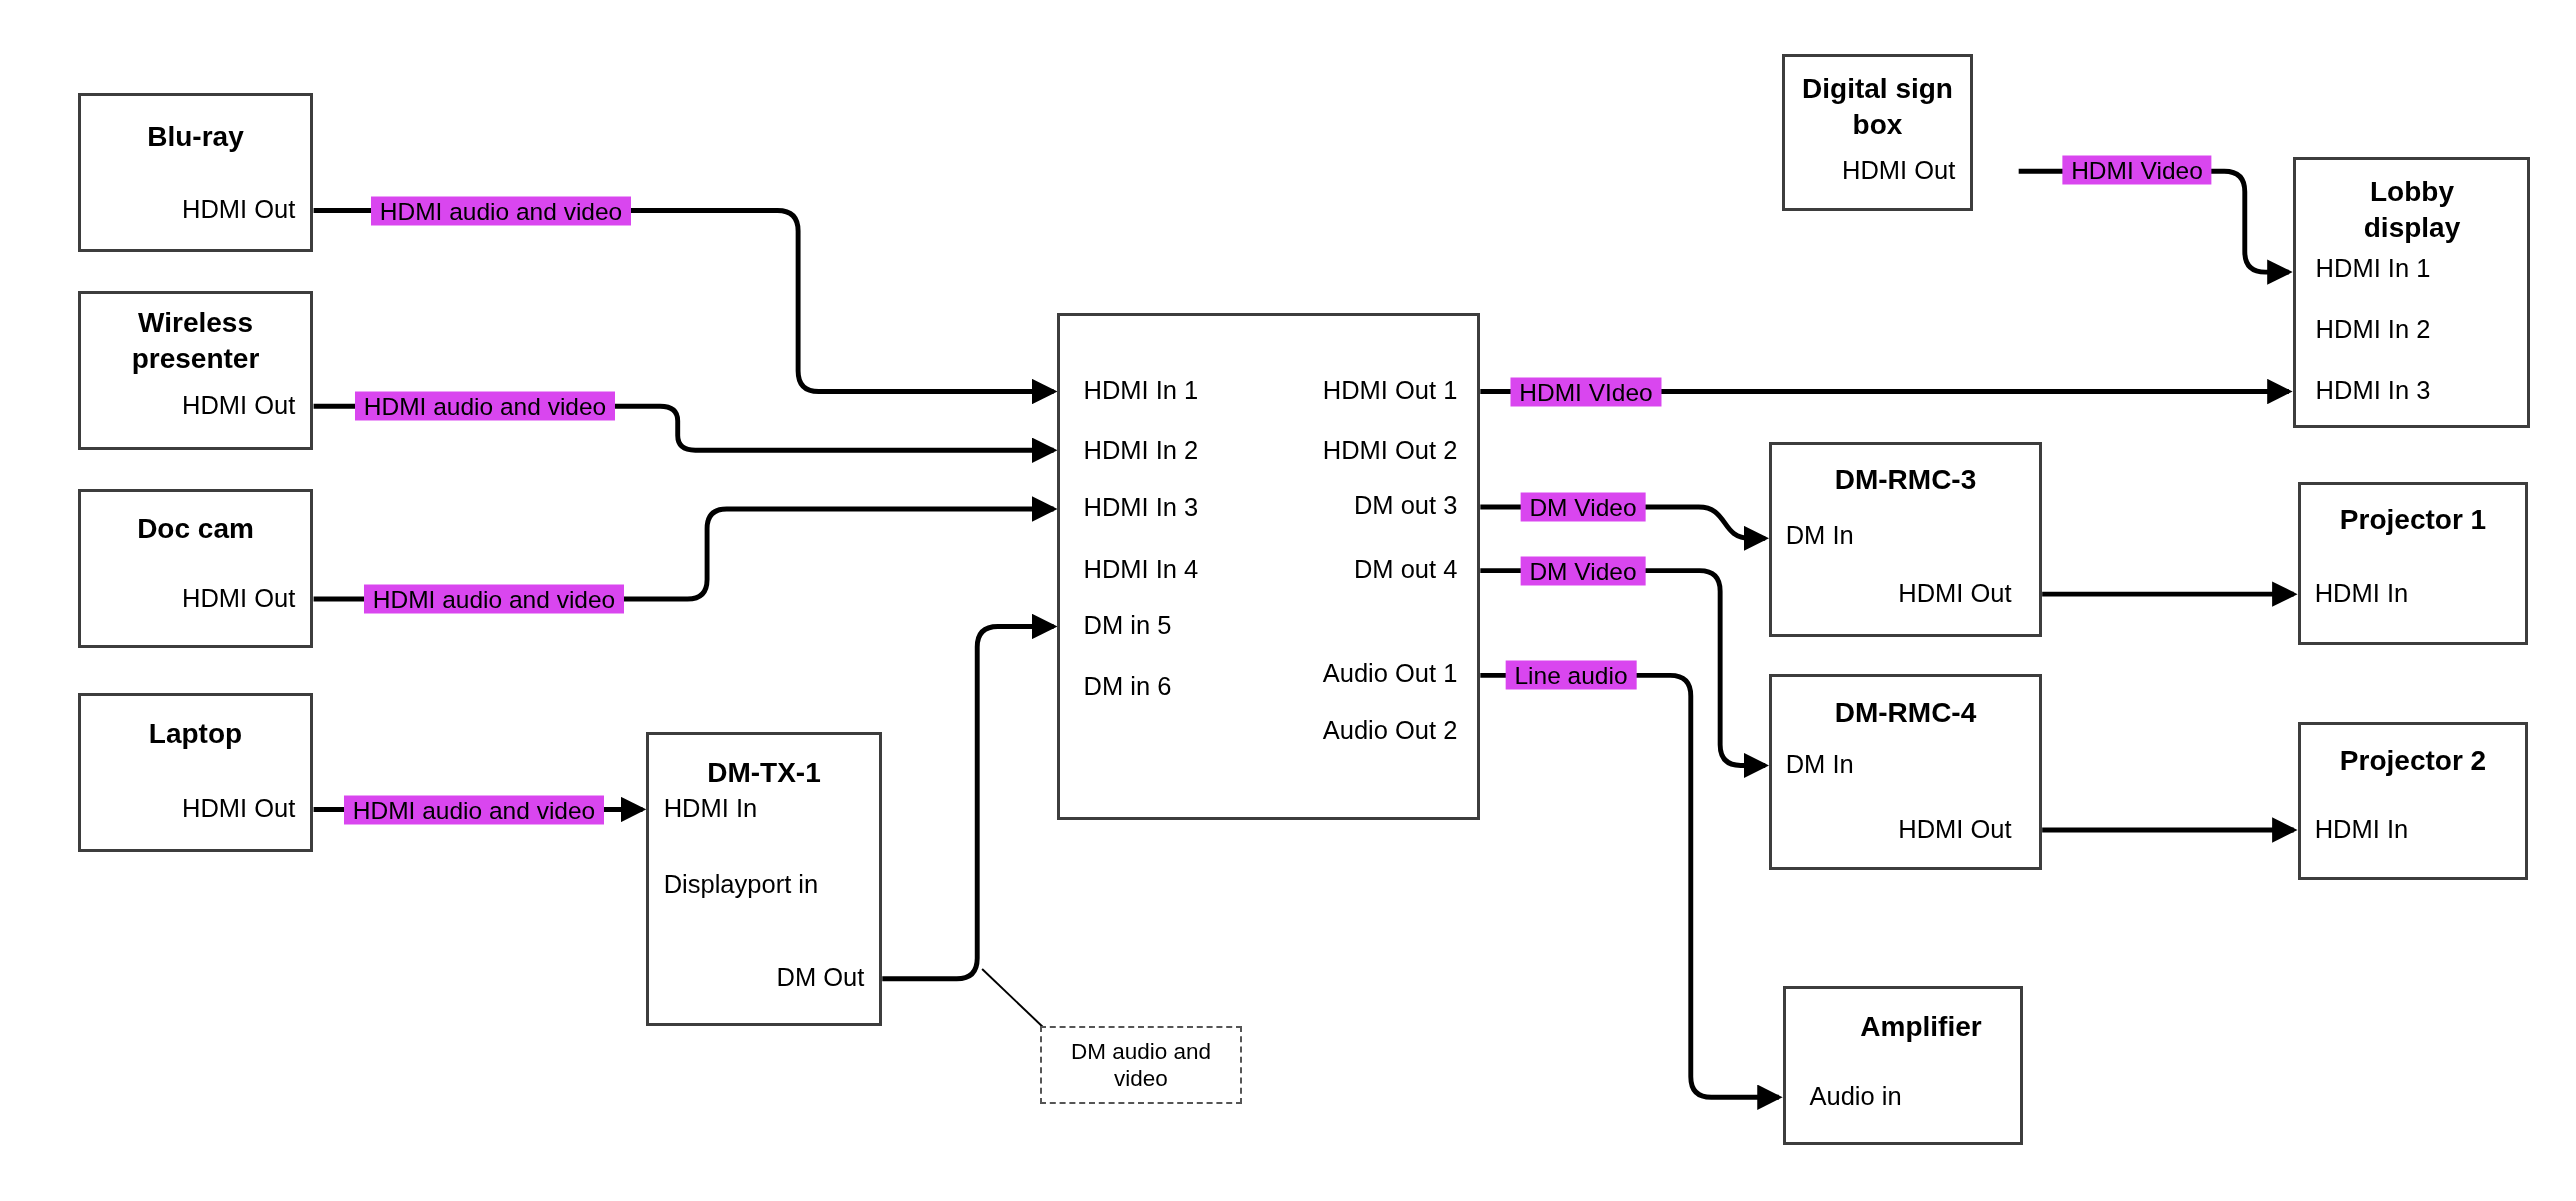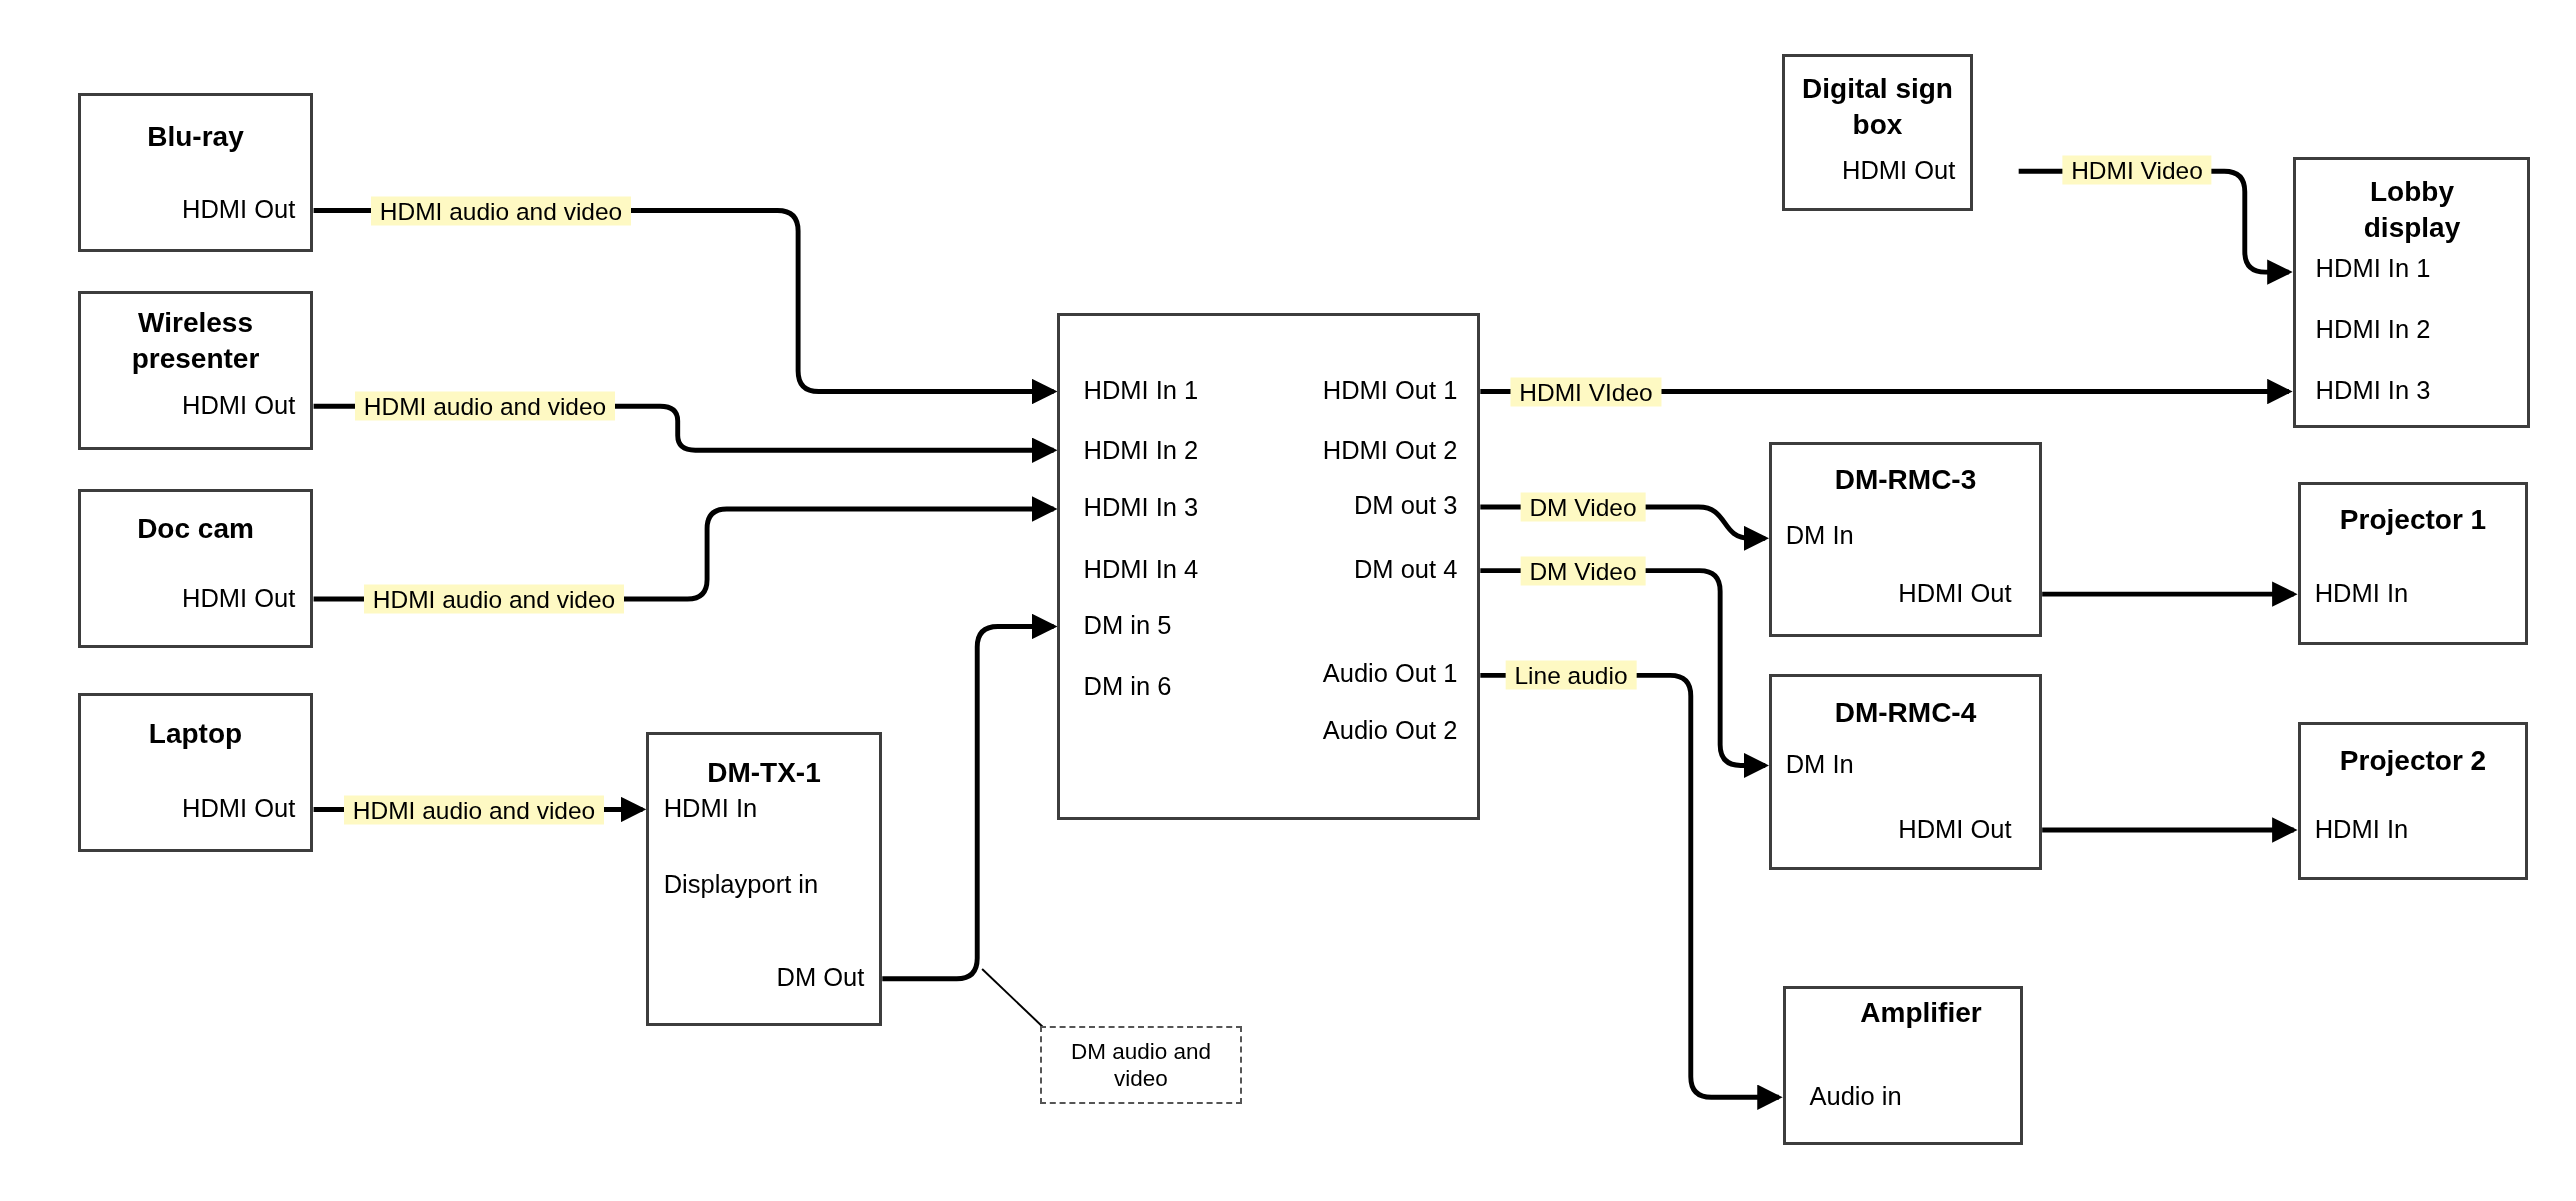--- a/index.html
+++ b/index.html
@@ -6,21 +6,21 @@
   .canvas{position:relative;width:2576px;height:1201px;background:#fff;overflow:hidden;
           font-family:"Liberation Sans",sans-serif;color:#000;}
   svg.wires{position:absolute;left:0;top:0;width:2576px;height:1201px;}
   .wire{stroke:#000;stroke-width:5;fill:none;}
   .wire-thin{stroke:#000;stroke-width:2;fill:none;}
   .node{position:absolute;border:3.9px solid #3d3d3d;background:#fff;box-sizing:border-box;}
   .title{position:absolute;left:0;right:0;font-weight:700;font-size:28px;line-height:36px;text-align:center;white-space:pre-line;}
   .port{position:absolute;font-size:25.5px;line-height:31px;height:31px;white-space:nowrap;}
   .pl{left:14.7px;text-align:right;}
   .pr{right:14.7px;text-align:center;}
-  .wlabel{position:absolute;transform:translate(-50%,-50%);background:#fef9c3;padding:0 8.8px;
+  .wlabel{position:absolute;transform:translate(-50%,-50%);background:#d946ef;padding:0 8.8px;
           font-size:24.5px;line-height:29px;white-space:nowrap;z-index:3;}
   .note{position:absolute;left:1040px;top:1026px;width:202px;height:78px;border:2px dashed #555;
         background:#fff;box-sizing:border-box;display:flex;align-items:center;justify-content:center;
         text-align:center;font-size:22.5px;line-height:27.4px;padding:0 11.7px;z-index:2;}
   .node{z-index:2;}
 </style>
 </head>
 <body>
 
 <div class="canvas">
@@ -116,21 +116,21 @@
     <div class="port pl" style="left:13.7px;top:72px;">DM In</div>
     <div class="port pr" style="right:27.4px;top:137px;">HDMI Out</div>
   </div>
 
   <div class="node" style="left:2298px;top:722px;width:230px;height:158px;">
     <div class="title" style="top:17.6px;">Projector 2</div>
     <div class="port pl" style="left:13.7px;top:89px;">HDMI In</div>
   </div>
 
   <div class="node" style="left:1783px;top:986px;width:240px;height:159px;">
-    <div class="title" style="top:6px;margin-left:36px;">Amplifier</div>
+    <div class="title" style="top:20px;margin-left:36px;">Amplifier</div>
     <div class="port pl" style="left:23.5px;top:92px;">Audio in</div>
   </div>
 
   <div class="wlabel" style="left:501px;top:211px;">HDMI audio and video</div>
   <div class="wlabel" style="left:485px;top:406px;">HDMI audio and video</div>
   <div class="wlabel" style="left:494px;top:599px;">HDMI audio and video</div>
   <div class="wlabel" style="left:474px;top:810px;">HDMI audio and video</div>
   <div class="wlabel" style="left:1586px;top:392px;">HDMI VIdeo</div>
   <div class="wlabel" style="left:2137px;top:170px;">HDMI Video</div>
   <div class="wlabel" style="left:1583px;top:507px;">DM Video</div>

